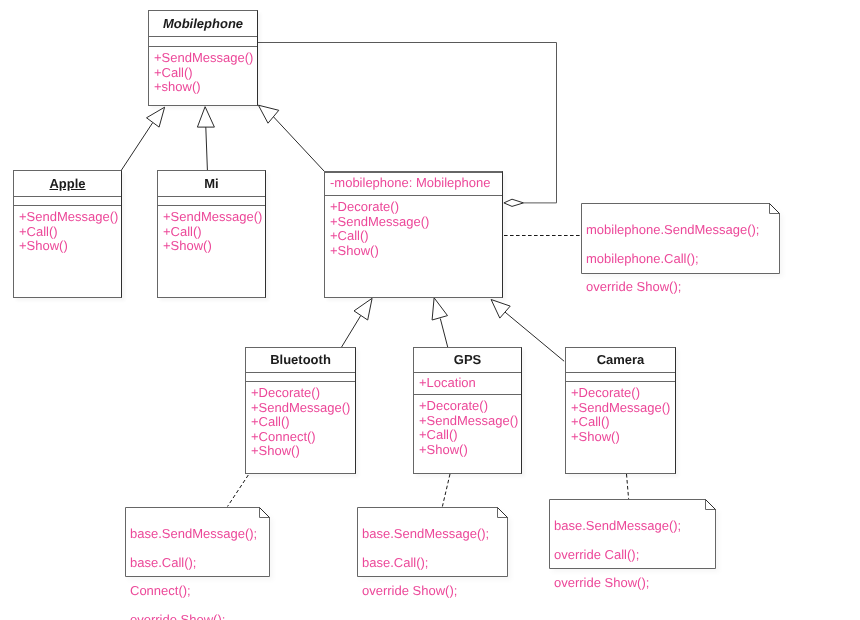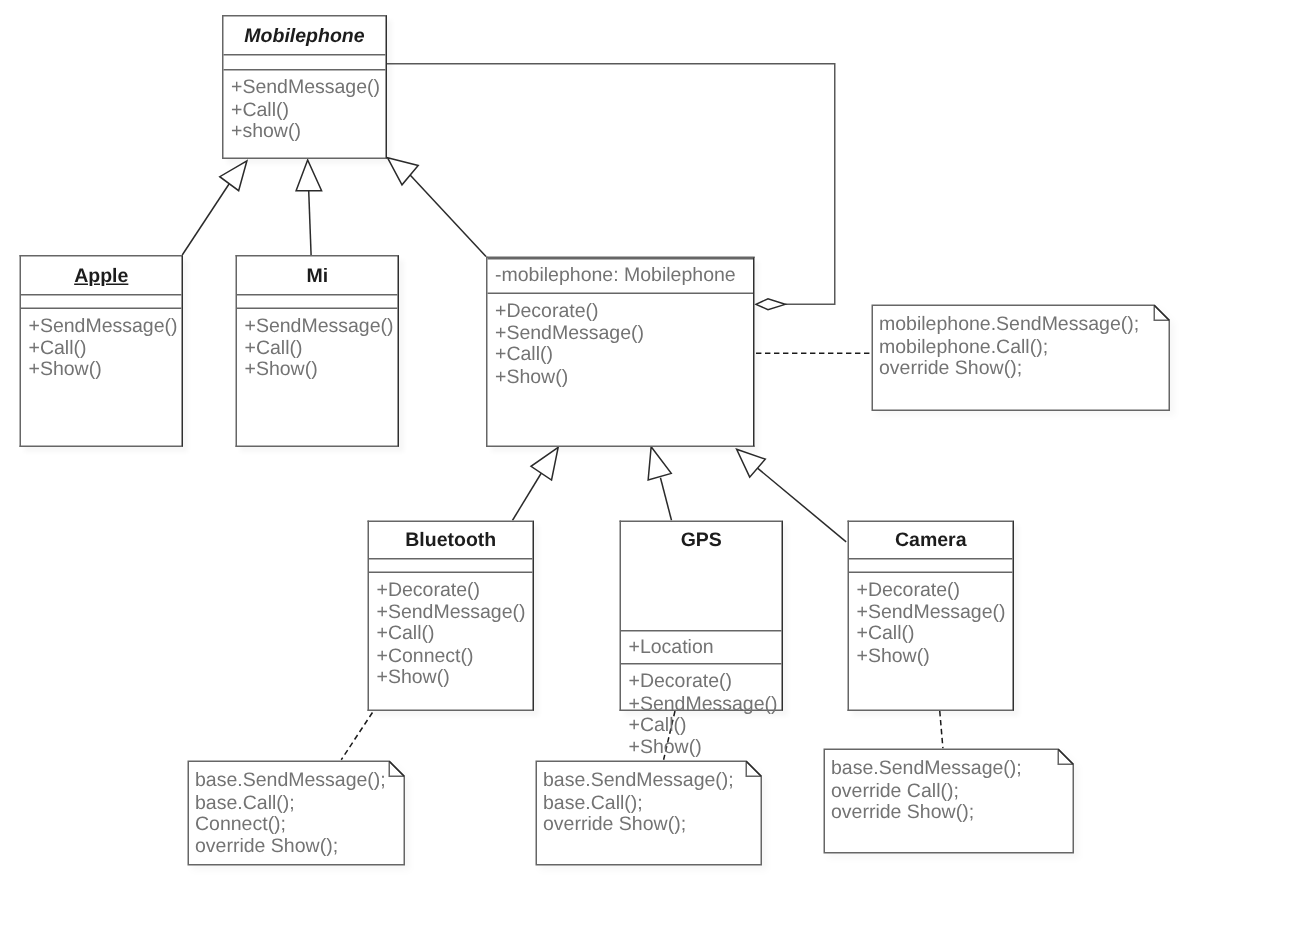--- a/index.html
+++ b/index.html
@@ -10,26 +10,26 @@
   #canvas{position:relative;width:860px;height:620px;background:#fff;
           transform:translateZ(0);border-radius:30px;}
   svg#edges{position:absolute;left:0;top:0;width:860px;height:620px;z-index:1;}
   .cls{position:absolute;box-sizing:border-box;background:#ffffff;
        border:1px solid #666666;border-right-color:#2f2f2f;z-index:2;
        box-shadow:3px 3px 3px rgba(0,0,0,0.035);}
   .hdr{display:block;text-align:center;font-size:13px;font-weight:bold;
        color:#1c1c1c;box-sizing:border-box;transform:translateZ(0);}
   .hdr.abs{font-style:italic;}
   .sec{border-top:1px solid #666666;box-sizing:border-box;padding-left:5px;}
-  .row{font-size:13px;color:#737373;line-height:14.6px;white-space:pre;
+  .row{font-size:13px;color:#ec4899;line-height:14.6px;white-space:pre;
        transform:translateZ(0);}
   .note{position:absolute;z-index:2;}
   .note svg{position:absolute;left:0;top:0;overflow:visible;filter:drop-shadow(3px 3px 2px rgba(0,0,0,0.03));}
   .note .txt{position:relative;box-sizing:border-box;}
-  .note .row{line-height:14.6px;}
+  .note .row{line-height:14.6px;margin-top:14px;}
 </style>
 </head>
 <body>
 
 <div id="canvas">
 
   <svg id="edges" viewBox="0 0 860 620">
     <g fill="none" stroke="#2b2b2b" stroke-width="1">
 
       <path d="M121.5,170 L152.8,122.5"></path>
@@ -109,21 +109,21 @@
       <div class="row">+Decorate()</div>
       <div class="row">+SendMessage()</div>
       <div class="row">+Call()</div>
       <div class="row">+Connect()</div>
       <div class="row">+Show()</div>
     </div>
   </div>
 
   <div class="cls" style="left:413px;top:347px;width:109px;height:127px;">
     <div class="hdr" style="height:24px;line-height:24px;">GPS</div>
-    <div class="sec" style="height:22px;padding-top:3px;margin-top:48px;">
+    <div class="sec" style="height:22px;padding-top:3px;">
       <div class="row">+Location</div>
     </div>
     <div class="sec" style="height:79px;padding-top:4px;">
       <div class="row">+Decorate()</div>
       <div class="row">+SendMessage()</div>
       <div class="row">+Call()</div>
       <div class="row">+Show()</div>
     </div>
   </div>
 

